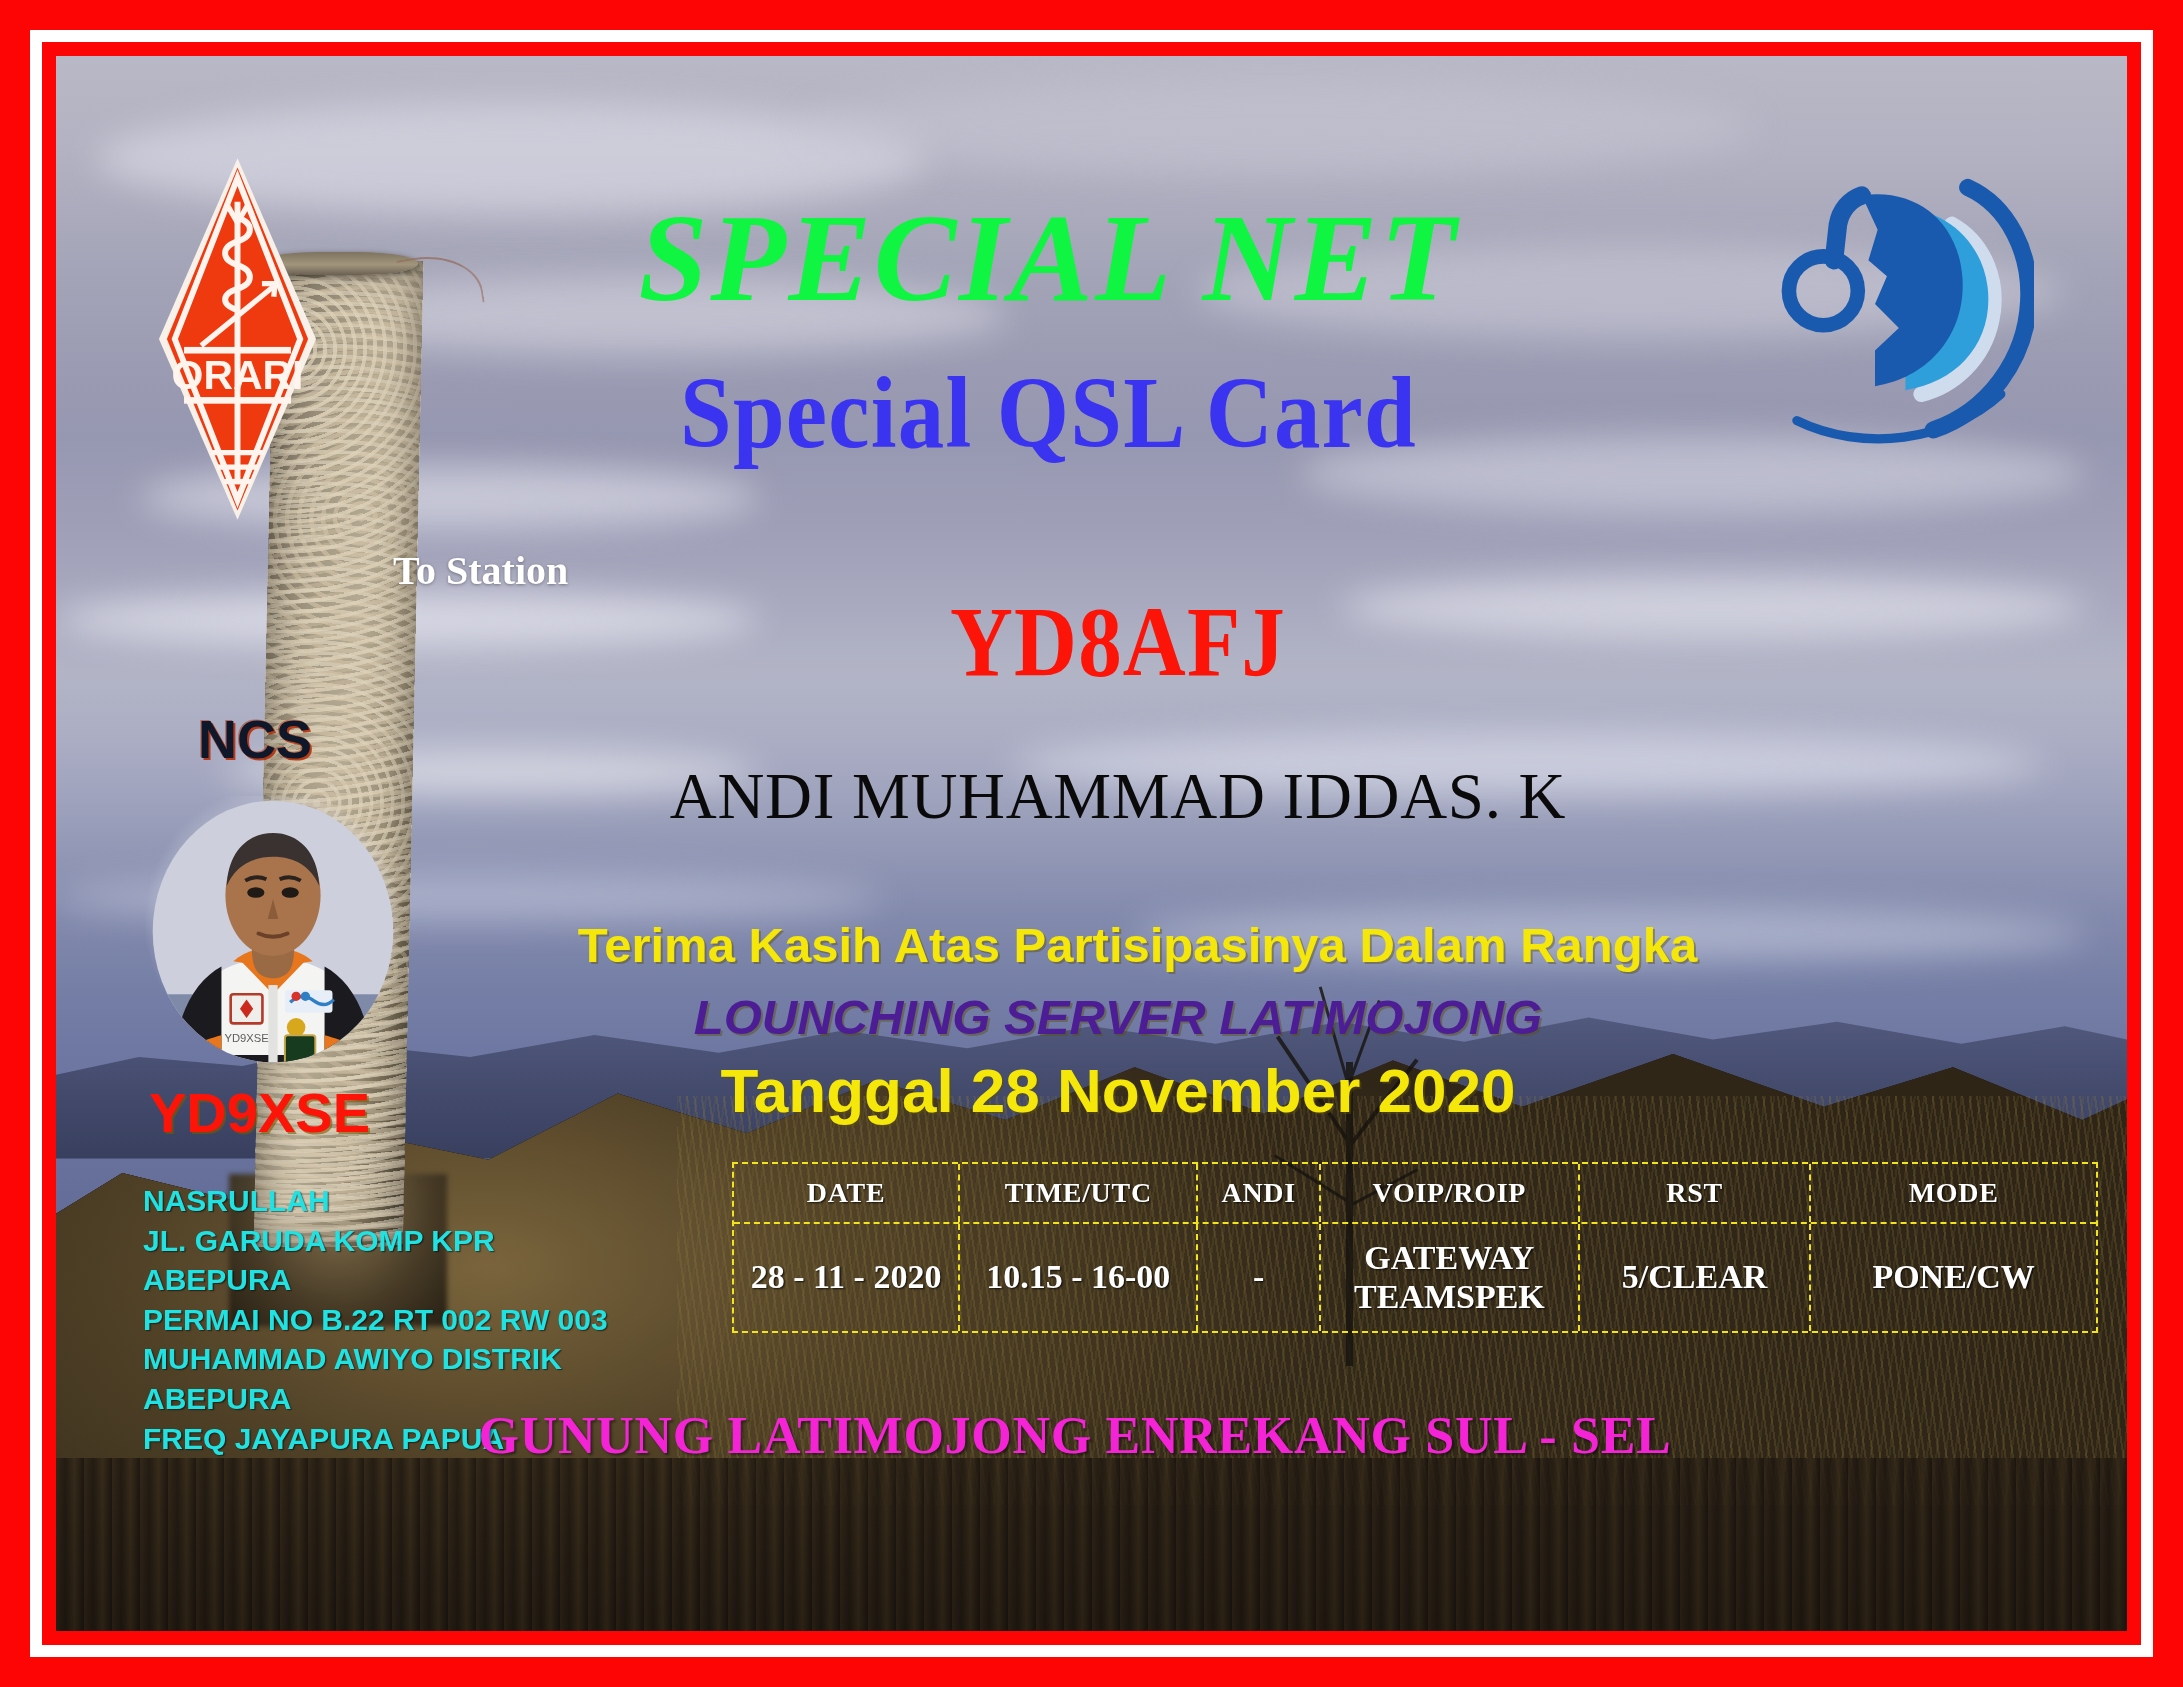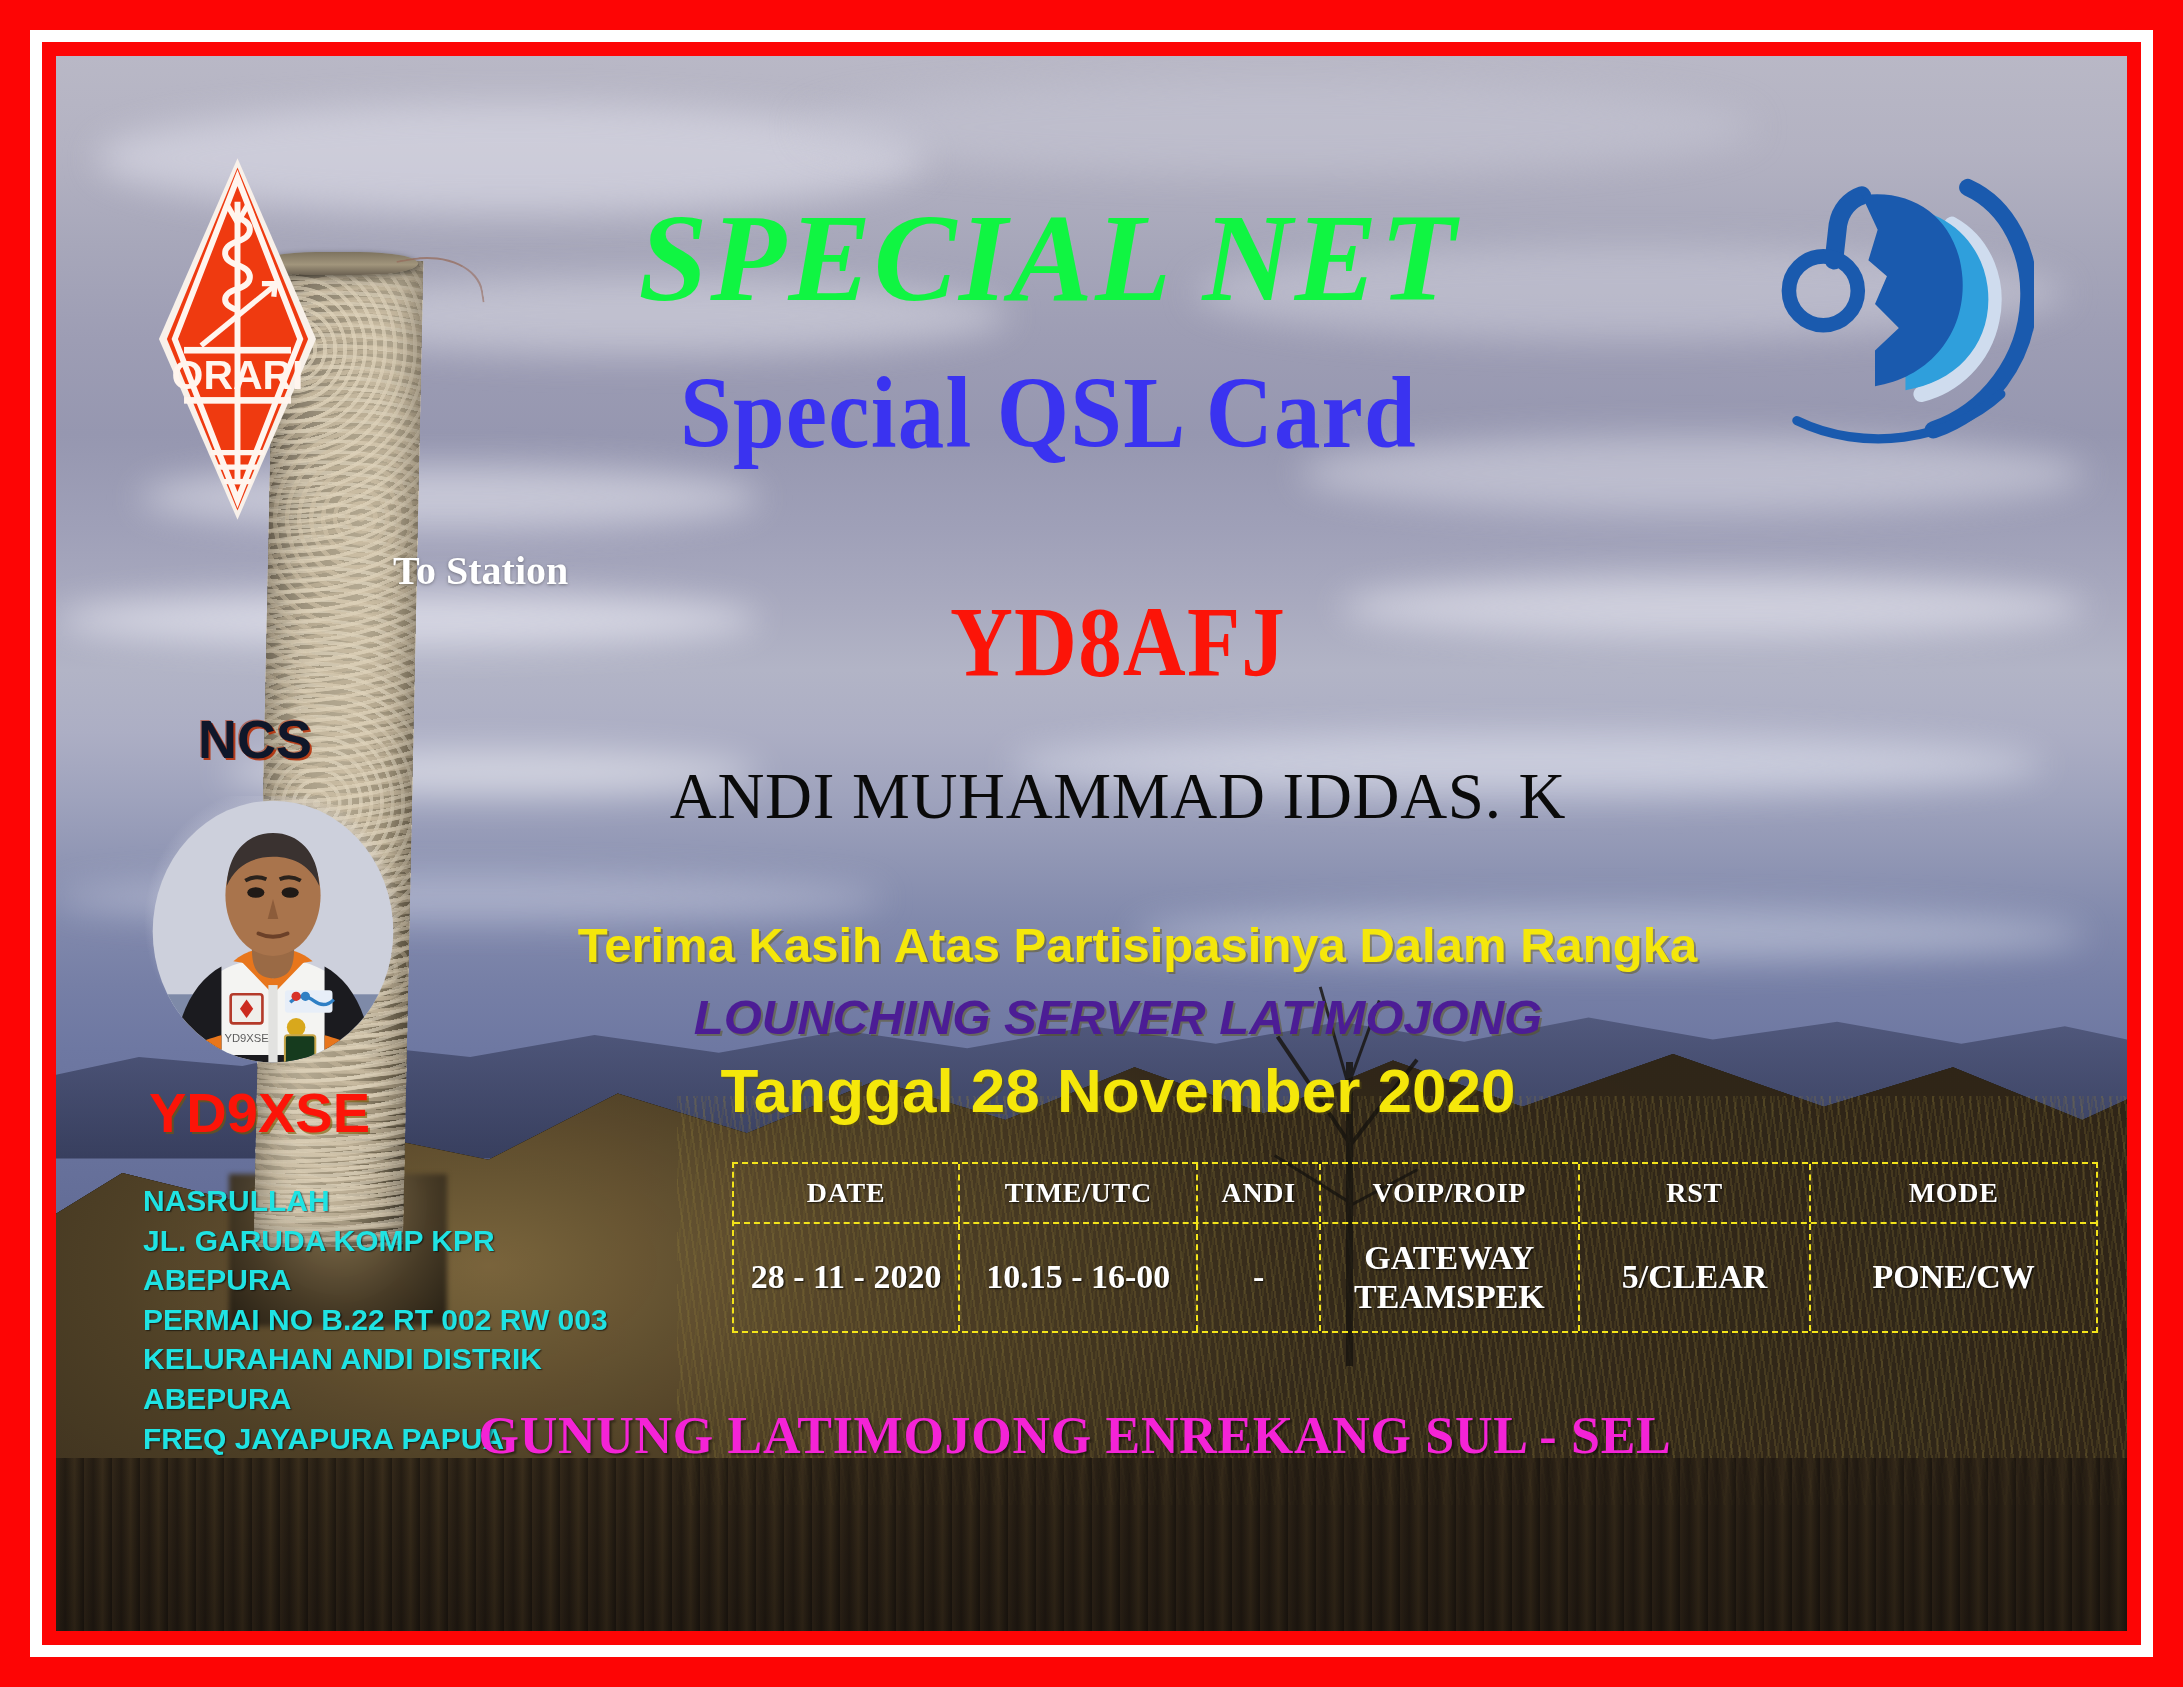--- a/index.html
+++ b/index.html
@@ -422,21 +422,21 @@
       </svg>
     </div>
 
     <div class="t op-call">YD9XSE</div>
 
     <div class="addr">
       <div>NASRULLAH</div>
       <div>JL. GARUDA KOMP KPR</div>
       <div>ABEPURA</div>
       <div>PERMAI NO B.22 RT 002 RW 003</div>
-      <div>KELURAHAN ANDI DISTRIK</div>
+      <div>MUHAMMAD AWIYO DISTRIK</div>
       <div>ABEPURA</div>
       <div>FREQ JAYAPURA PAPUA</div>
     </div>
 
     <div class="qso">
       <div class="row head">
         <div class="cell c0">DATE</div>
         <div class="cell c1">TIME/UTC</div>
         <div class="cell c2">ANDI</div>
         <div class="cell c3">VOIP/ROIP</div>

